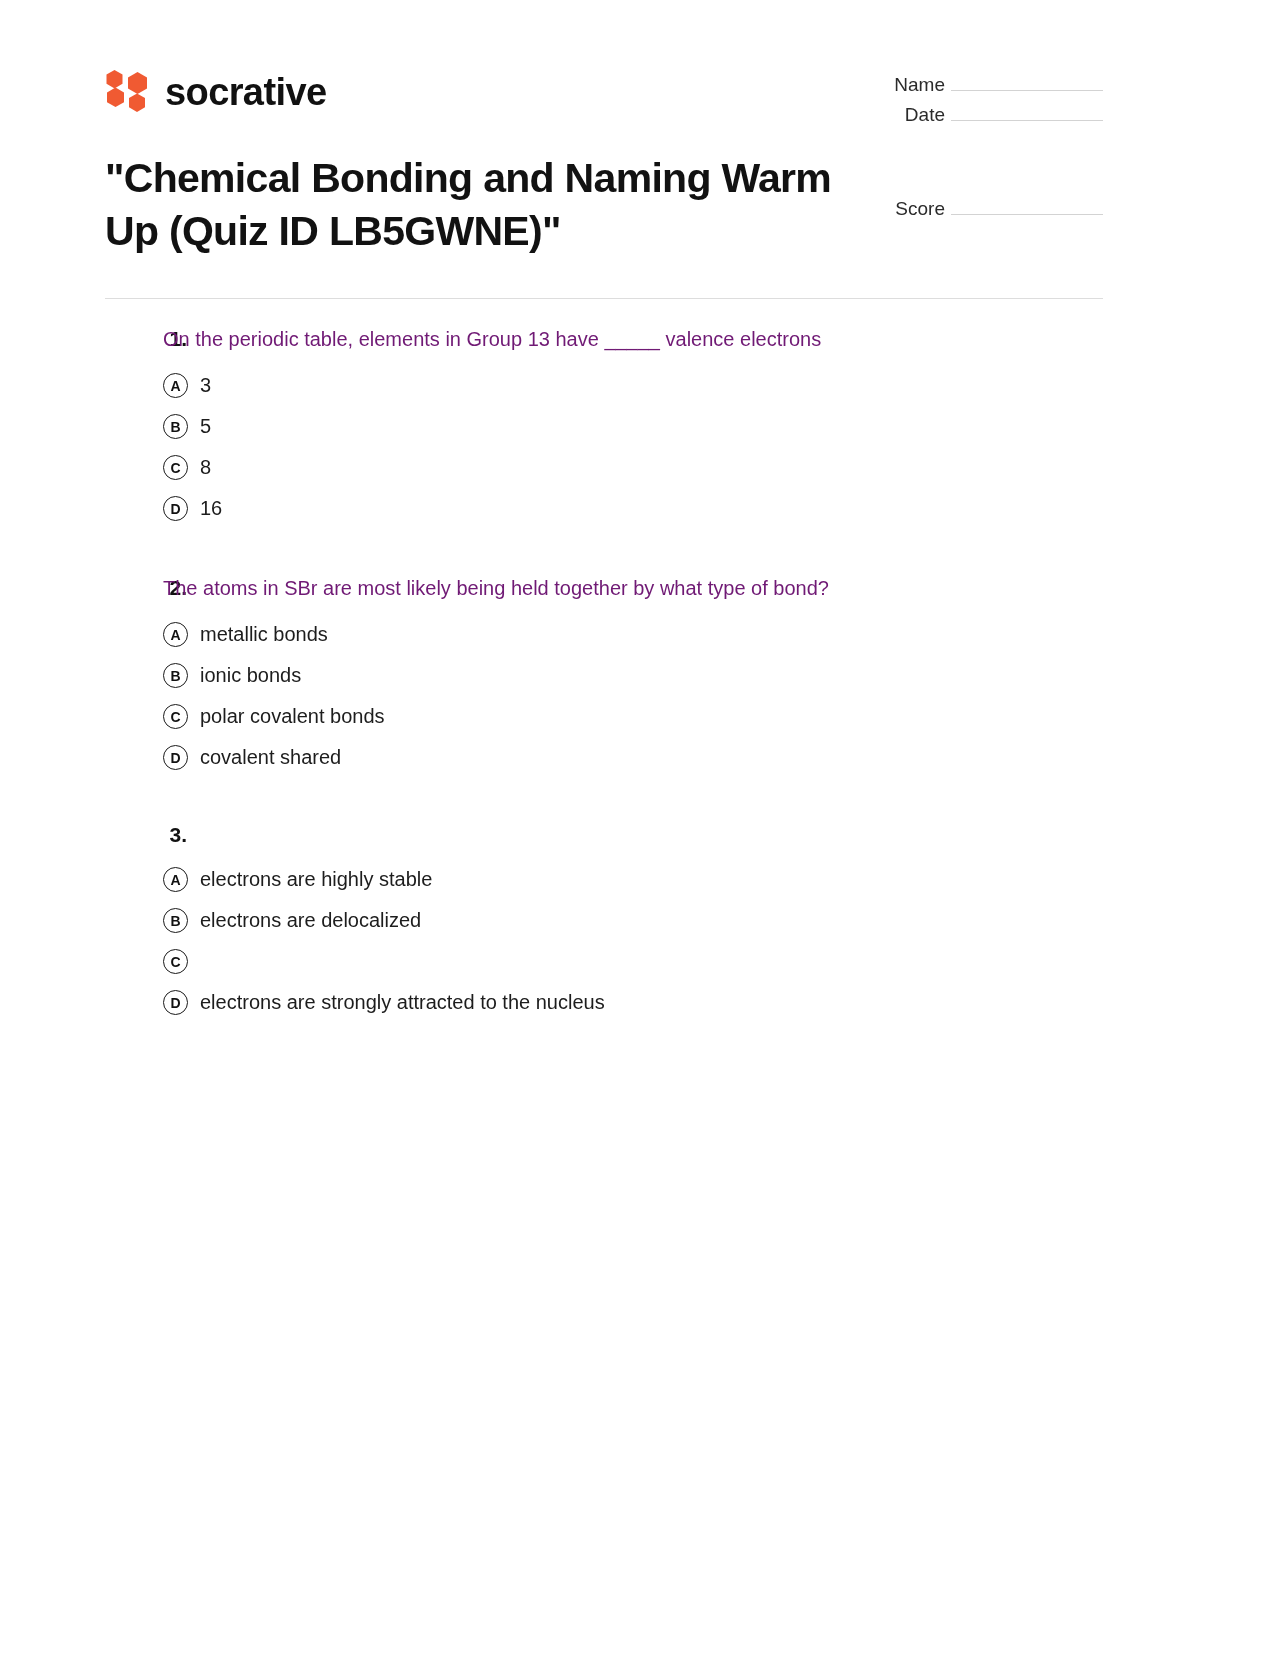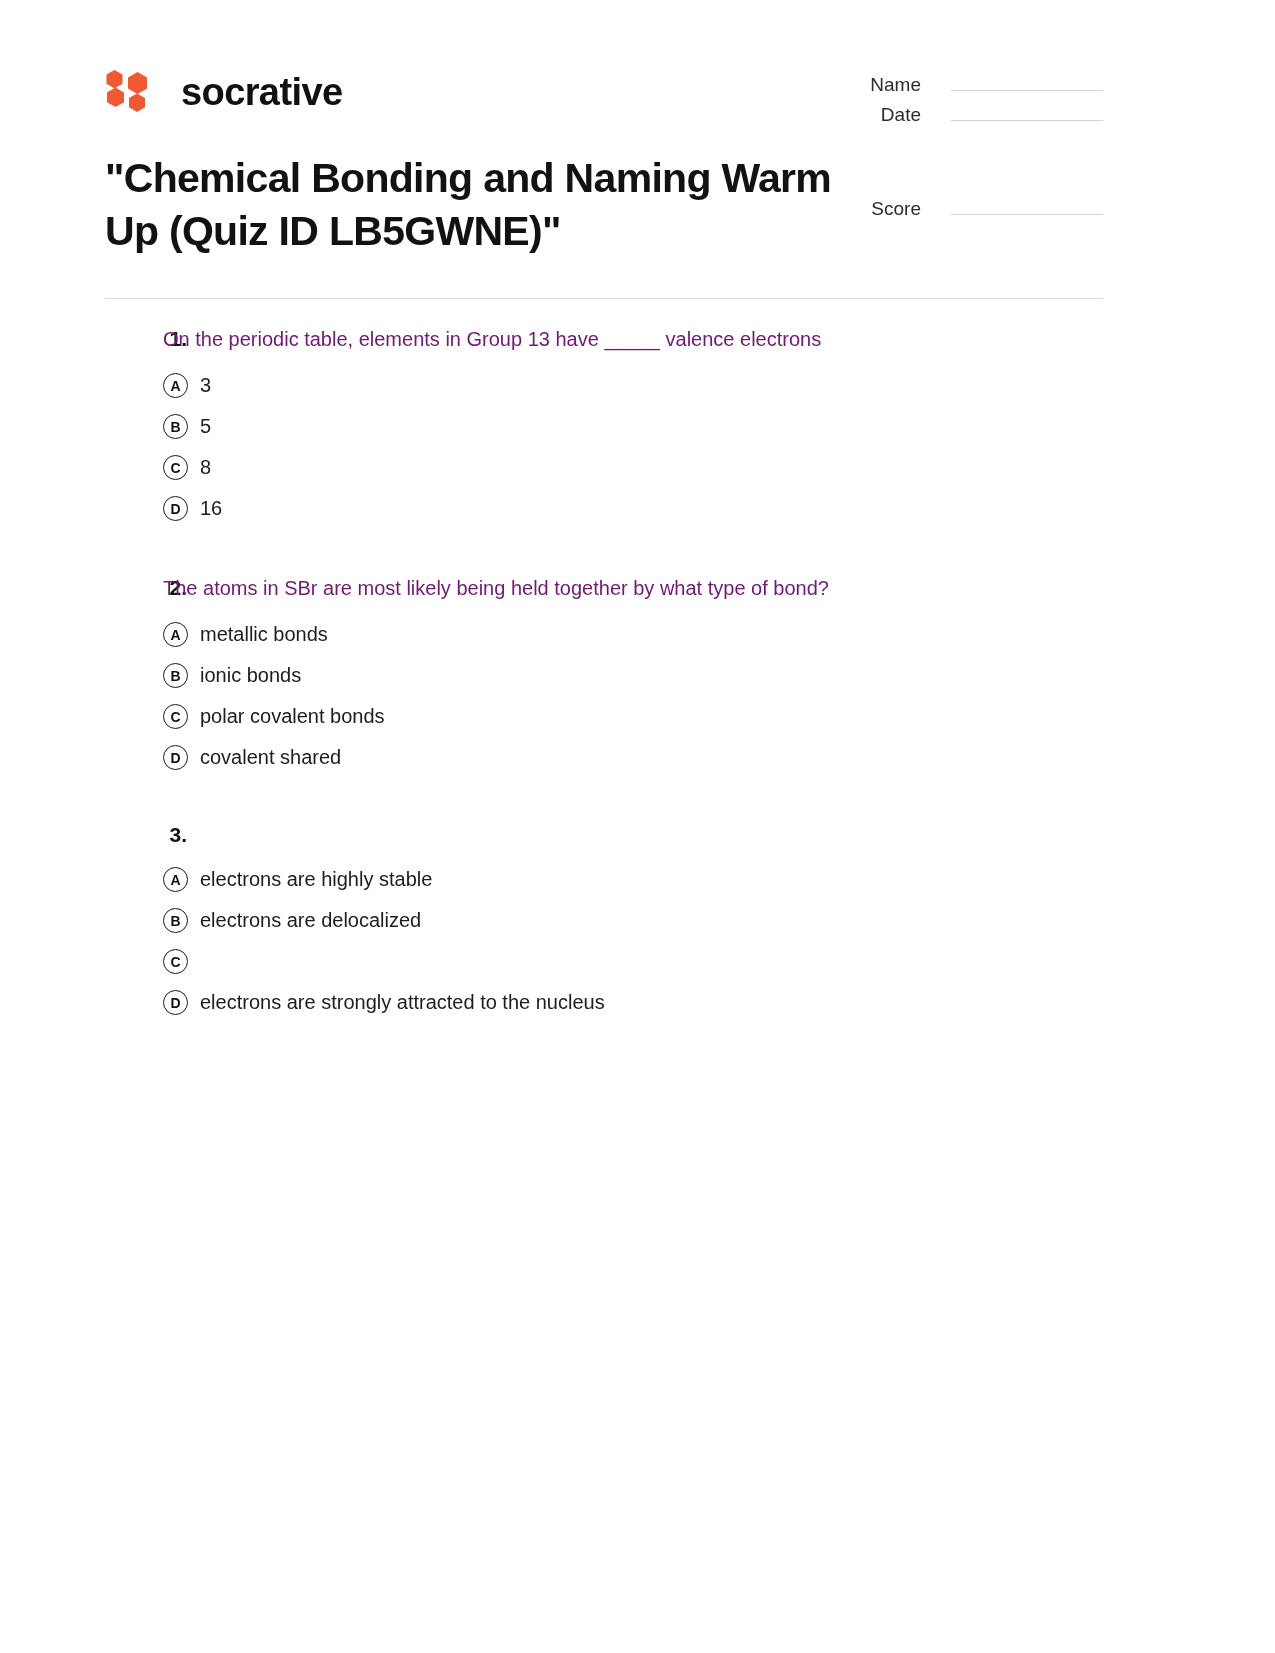--- a/index.html
+++ b/index.html
@@ -31,21 +31,21 @@
     width: 998px;
     height: 240px;
   }
 
   .brand {
     position: absolute;
     left: 0;
     top: 8px;
     display: flex;
     align-items: center;
-    gap: 30px;
+    gap: 14px;
   }
   .brand-mark {
     width: 46px;
     height: 48px;
     display: block;
   }
   .brand-name {
     font-size: 38px;
     font-weight: 700;
     letter-spacing: -0.6px;
@@ -57,21 +57,21 @@
   .meta-block {
     position: absolute;
     right: 0;
     top: 14px;
     width: 248px;
   }
   .meta-row {
     display: flex;
     align-items: baseline;
     justify-content: flex-end;
-    gap: 30px;
+    gap: 6px;
     margin-bottom: 8px;
   }
   .meta-label {
     font-size: 19px;
     color: #2b2b2b;
     white-space: nowrap;
   }
   .meta-line {
     display: block;
     width: 152px;

